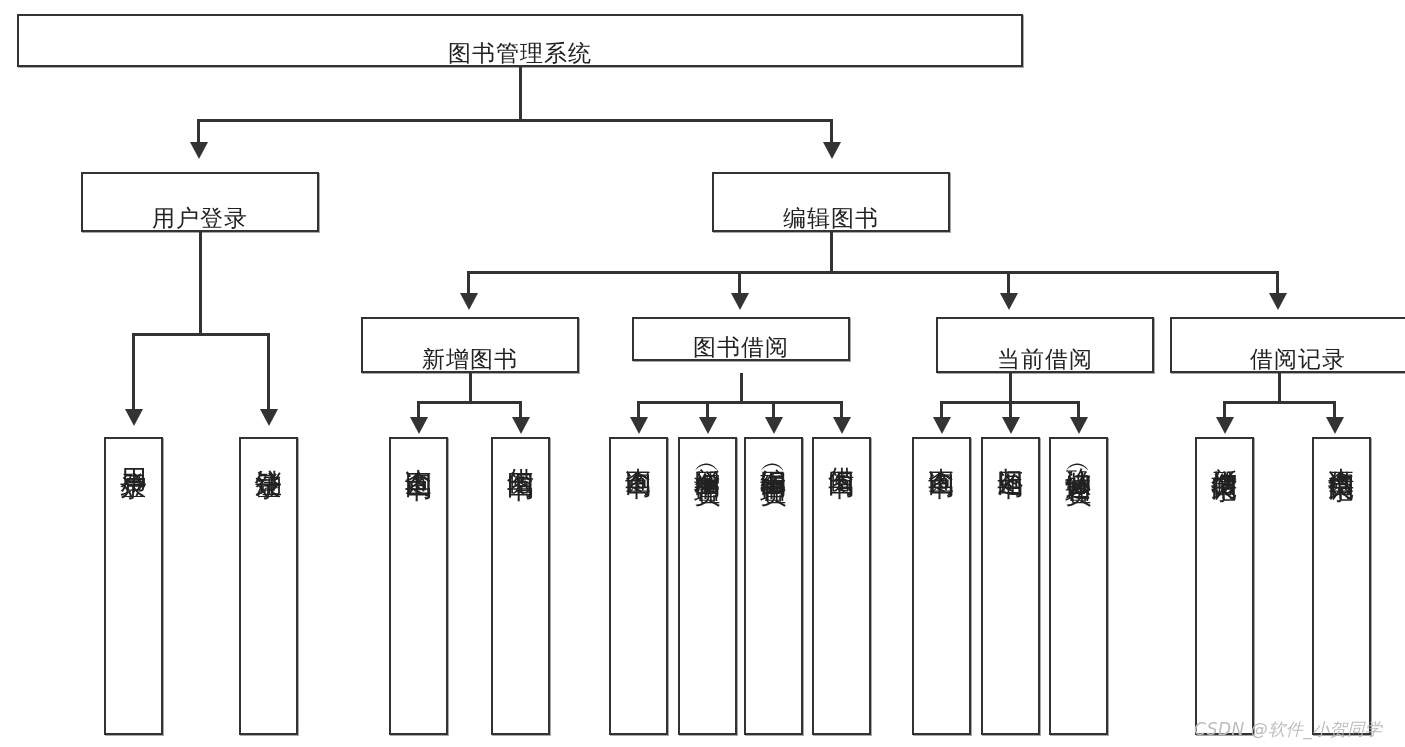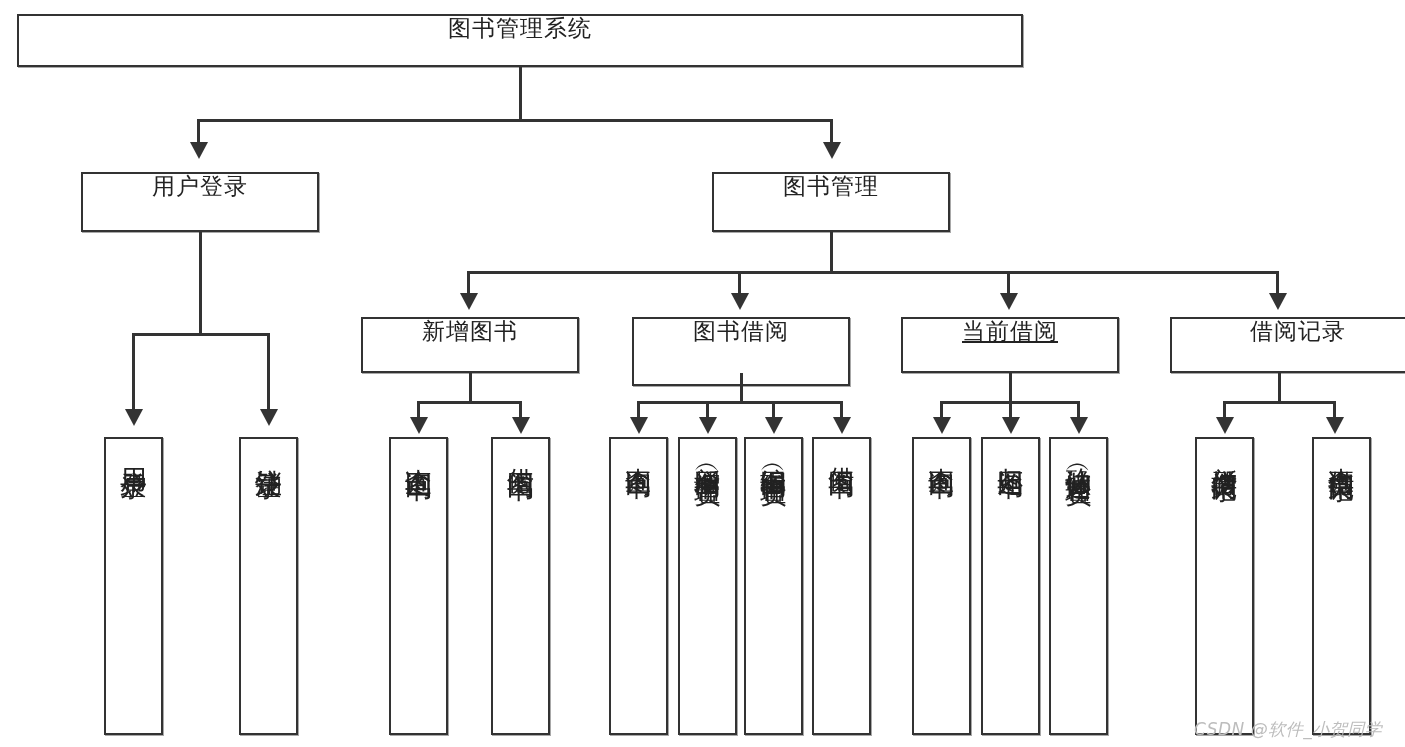--- a/index.html
+++ b/index.html
@@ -17,21 +17,21 @@
     background: #ffffff;
     overflow: hidden;
   }
   .node {
     position: absolute;
     box-sizing: border-box;
     background: #ffffff;
     border: 2px solid #333333;
     box-shadow: 1px 1px 0 0 #a8a8a8;
     display: flex;
-    align-items: flex-start;
+    align-items: flex-end;
     justify-content: center;
     color: #222222;
   }
   .node-label {
     display: block;
     text-align: center;
     line-height: 1.05;
     white-space: nowrap;
     color: #222222;
   }
@@ -97,21 +97,21 @@
   <div class="edge v" style="left:197px; top:119px; width:3px; height:27px;"></div>
   <div class="arrow" style="left:190px; top:142px;"></div>
   <div class="edge v" style="left:830px; top:119px; width:3px; height:27px;"></div>
   <div class="arrow" style="left:823px; top:142px;"></div>
 
   <div class="node horiz" style="left:81px; top:172px; width:238px; height:60px;">
     <span class="node-label">用户登录</span>
   </div>
 
   <div class="node horiz" style="left:712px; top:172px; width:238px; height:60px;">
-    <span class="node-label">图书管理</span>
+    <span class="node-label">编辑图书</span>
   </div>
 
   <div class="edge v" style="left:199px; top:232px; width:3px; height:103px;"></div>
   <div class="edge h" style="left:132px; top:333px; width:138px; height:3px;"></div>
   <div class="edge v" style="left:132px; top:333px; width:3px; height:79px;"></div>
   <div class="arrow" style="left:125px; top:409px;"></div>
   <div class="edge v" style="left:267px; top:333px; width:3px; height:79px;"></div>
   <div class="arrow" style="left:260px; top:409px;"></div>
 
   <div class="edge v" style="left:830px; top:232px; width:3px; height:41px;"></div>
@@ -121,24 +121,24 @@
   <div class="edge v" style="left:738px; top:271px; width:3px; height:26px;"></div>
   <div class="arrow" style="left:731px; top:293px;"></div>
   <div class="edge v" style="left:1007px; top:271px; width:3px; height:26px;"></div>
   <div class="arrow" style="left:1000px; top:293px;"></div>
   <div class="edge v" style="left:1276px; top:271px; width:3px; height:26px;"></div>
   <div class="arrow" style="left:1269px; top:293px;"></div>
 
   <div class="node horiz" style="left:361px; top:317px; width:218px; height:56px;">
     <span class="node-label">新增图书</span>
   </div>
-  <div class="node horiz" style="left:632px; top:317px; width:218px; height:69px;">
+  <div class="node horiz" style="left:632px; top:317px; width:218px; height:44px;">
     <span class="node-label">图书借阅</span>
   </div>
-  <div class="node horiz" style="left:901px; top:317px; width:218px; height:56px;text-decoration:underline;">
+  <div class="node horiz" style="left:936px; top:317px; width:218px; height:56px;">
     <span class="node-label">当前借阅</span>
   </div>
   <div class="node horiz" style="left:1170px; top:317px; width:256px; height:56px;">
     <span class="node-label">借阅记录</span>
   </div>
 
   <div class="edge v" style="left:469px; top:373px; width:3px; height:30px;"></div>
   <div class="edge h" style="left:417px; top:401px; width:105px; height:3px;"></div>
   <div class="edge v" style="left:417px; top:401px; width:3px; height:19px;"></div>
   <div class="arrow" style="left:410px; top:417px;"></div>

